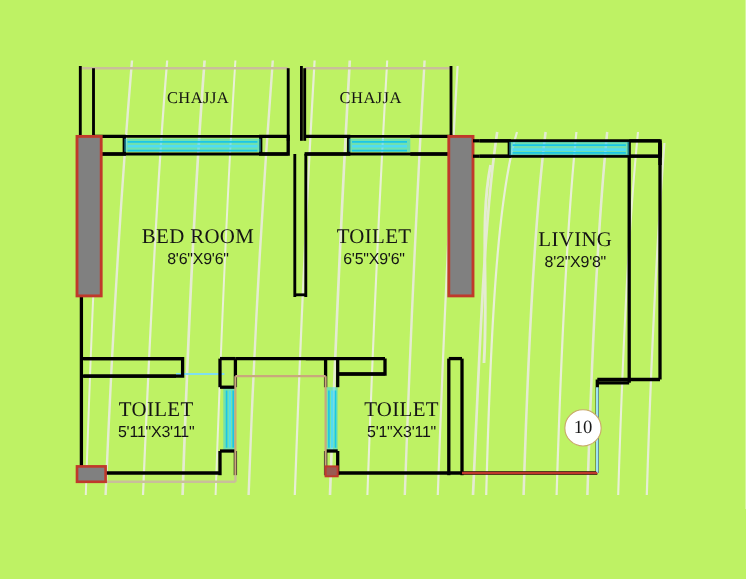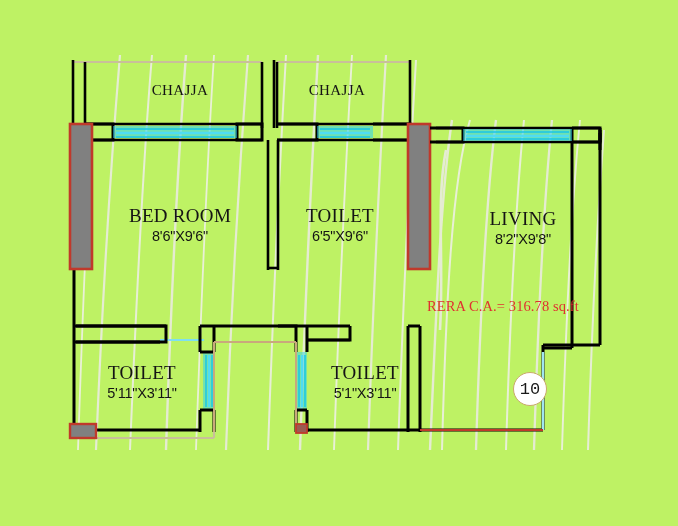--- a/index.html
+++ b/index.html
@@ -64,21 +64,21 @@
     letter-spacing: 0.1px;
   }
   #unit-number {
     position: absolute;
     width: 34px;
     height: 34px;
     border: 1.6px solid #c9a96b;
     border-radius: 50%;
     background: #ffffff;
     color: #191919;
-    font-family: Liberation Mono, monospace;
+    font-family: Liberation Serif, serif;
     font-size: 17px;
     display: flex;
     align-items: center;
     justify-content: center;
     box-sizing: border-box;
   }
 </style>
 </head>
 <body>
 
@@ -280,17 +280,16 @@
   <div class="room-label" style="left:142px; top:362px;">
     <span class="rl-name">TOILET</span>
     <span class="rl-dim">5'11"X3'11"</span>
   </div>
 
   <div class="room-label" style="left:365px; top:362px;">
     <span class="rl-name">TOILET</span>
     <span class="rl-dim">5'1"X3'11"</span>
   </div>
 
-  <div id="rera-note" style="left:427px; top:298px;">RERA C.A.= 316.78 sq.ft</div>
 
   <div id="unit-number" style="left:513px; top:372px;">10</div>
 
 </div>
 
 </body></html>

